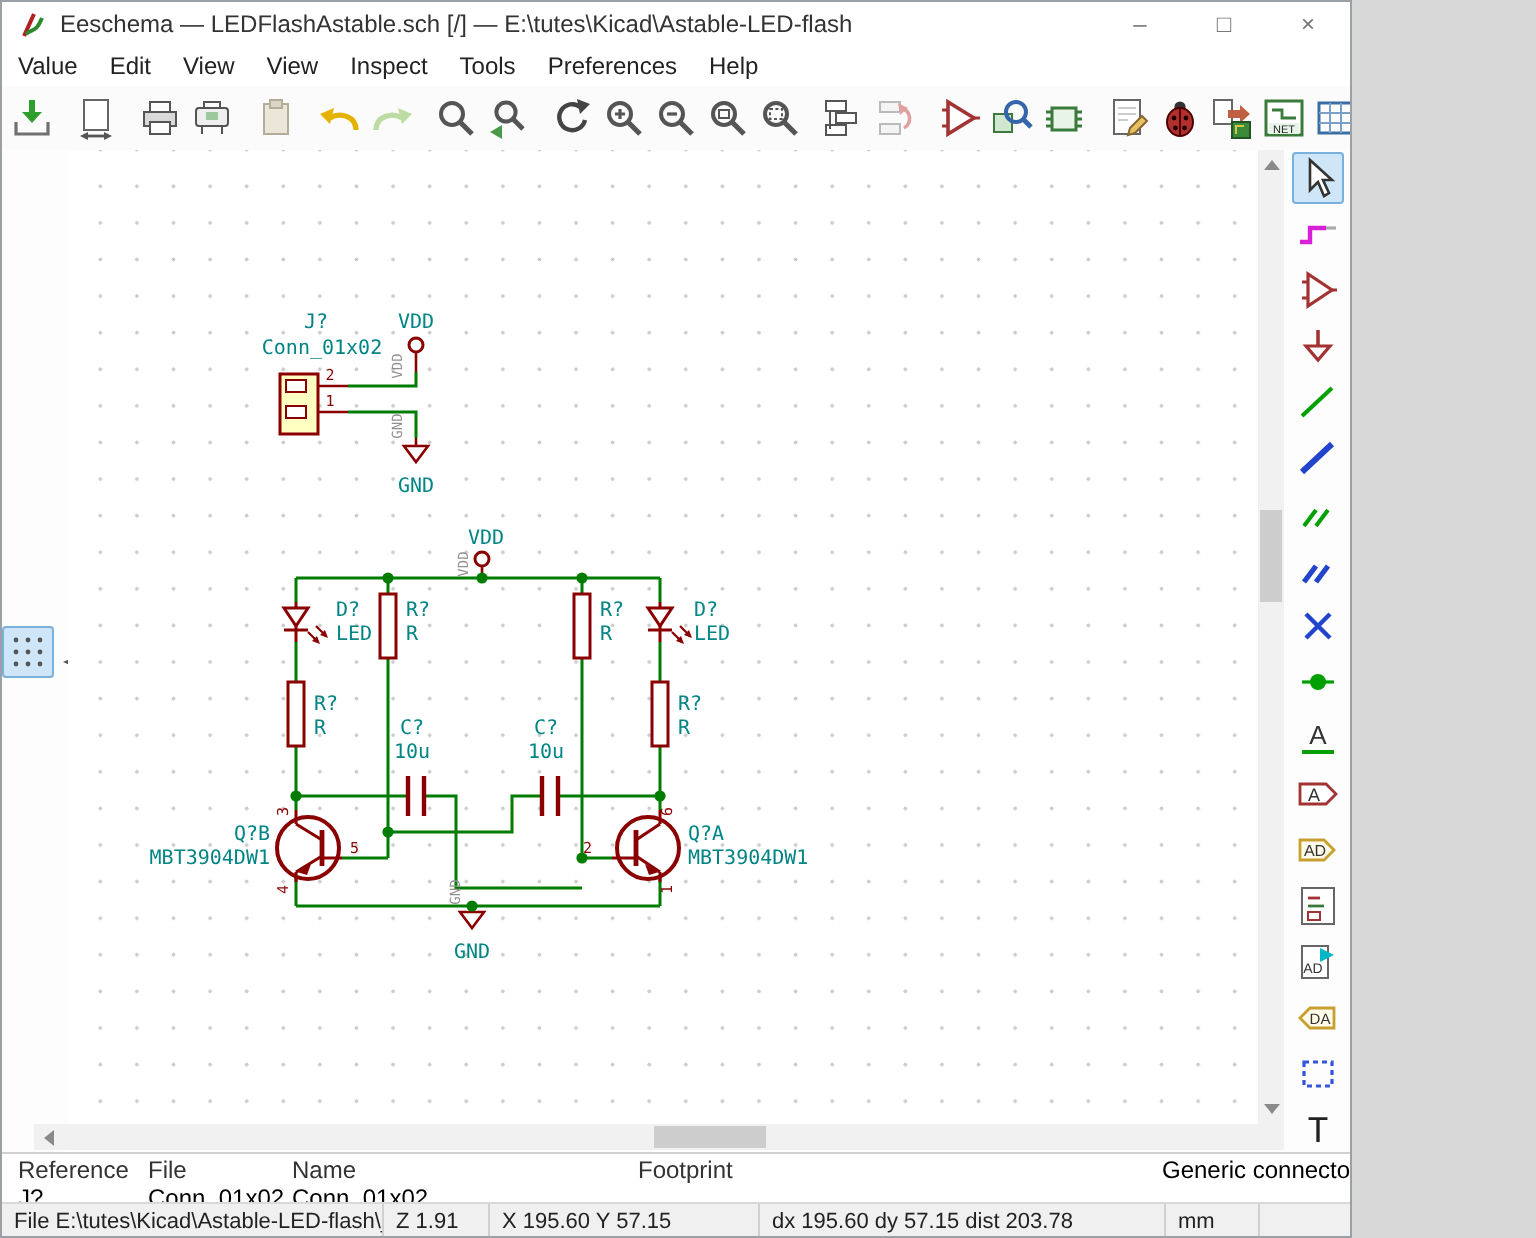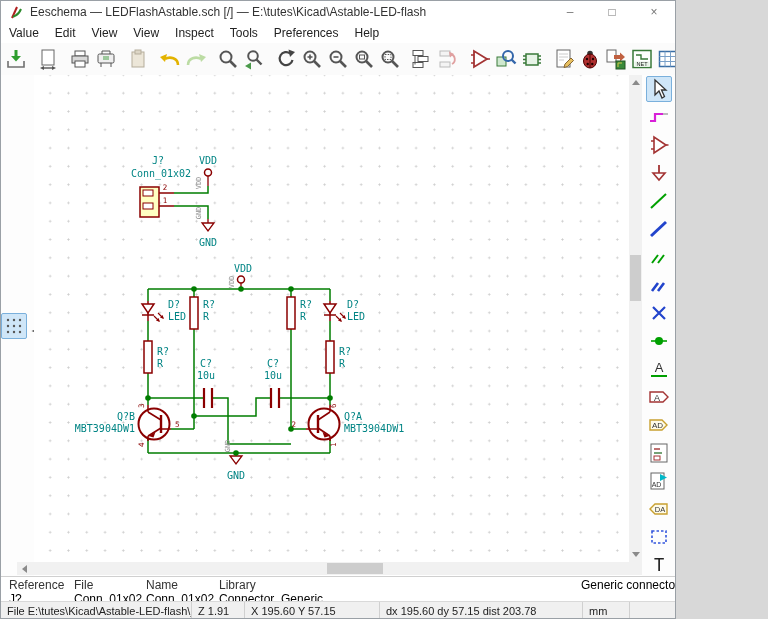--- a/index.html
+++ b/index.html
@@ -628,25 +628,22 @@
         <div class="val">J?</div>
     </div>
     <div class="fcol" style="left:73px">
       <div class="lab">File</div>
         <div class="val">Conn_01x02</div>
     </div>
     <div class="fcol" style="left:145px">
       <div class="lab">Name</div>
         <div class="val">Conn_01x02</div>
     </div>
-    <div class="fcol" style="left:218px">
-      <div class="lab">Library</div>
-        <div class="val">Connector_Generic</div>
-    </div>
     <div class="fcol" style="left:318px">
+      <div class="lab">Footprint</div>
     </div>
     <div class="fcol" style="left:580px;width:188px">
         <div class="val">Generic connector, single row, 01x02, script g</div>
     </div>
   </div>
 
   <div class="statusbar">
     <div class="scell" style="width:190px">File E:\tutes\Kicad\Astable-LED-flash\_auto...</div>
     <div class="scell" style="width:53px">Z 1.91</div>
     <div class="scell" style="width:135px">X 195.60 Y 57.15</div>

